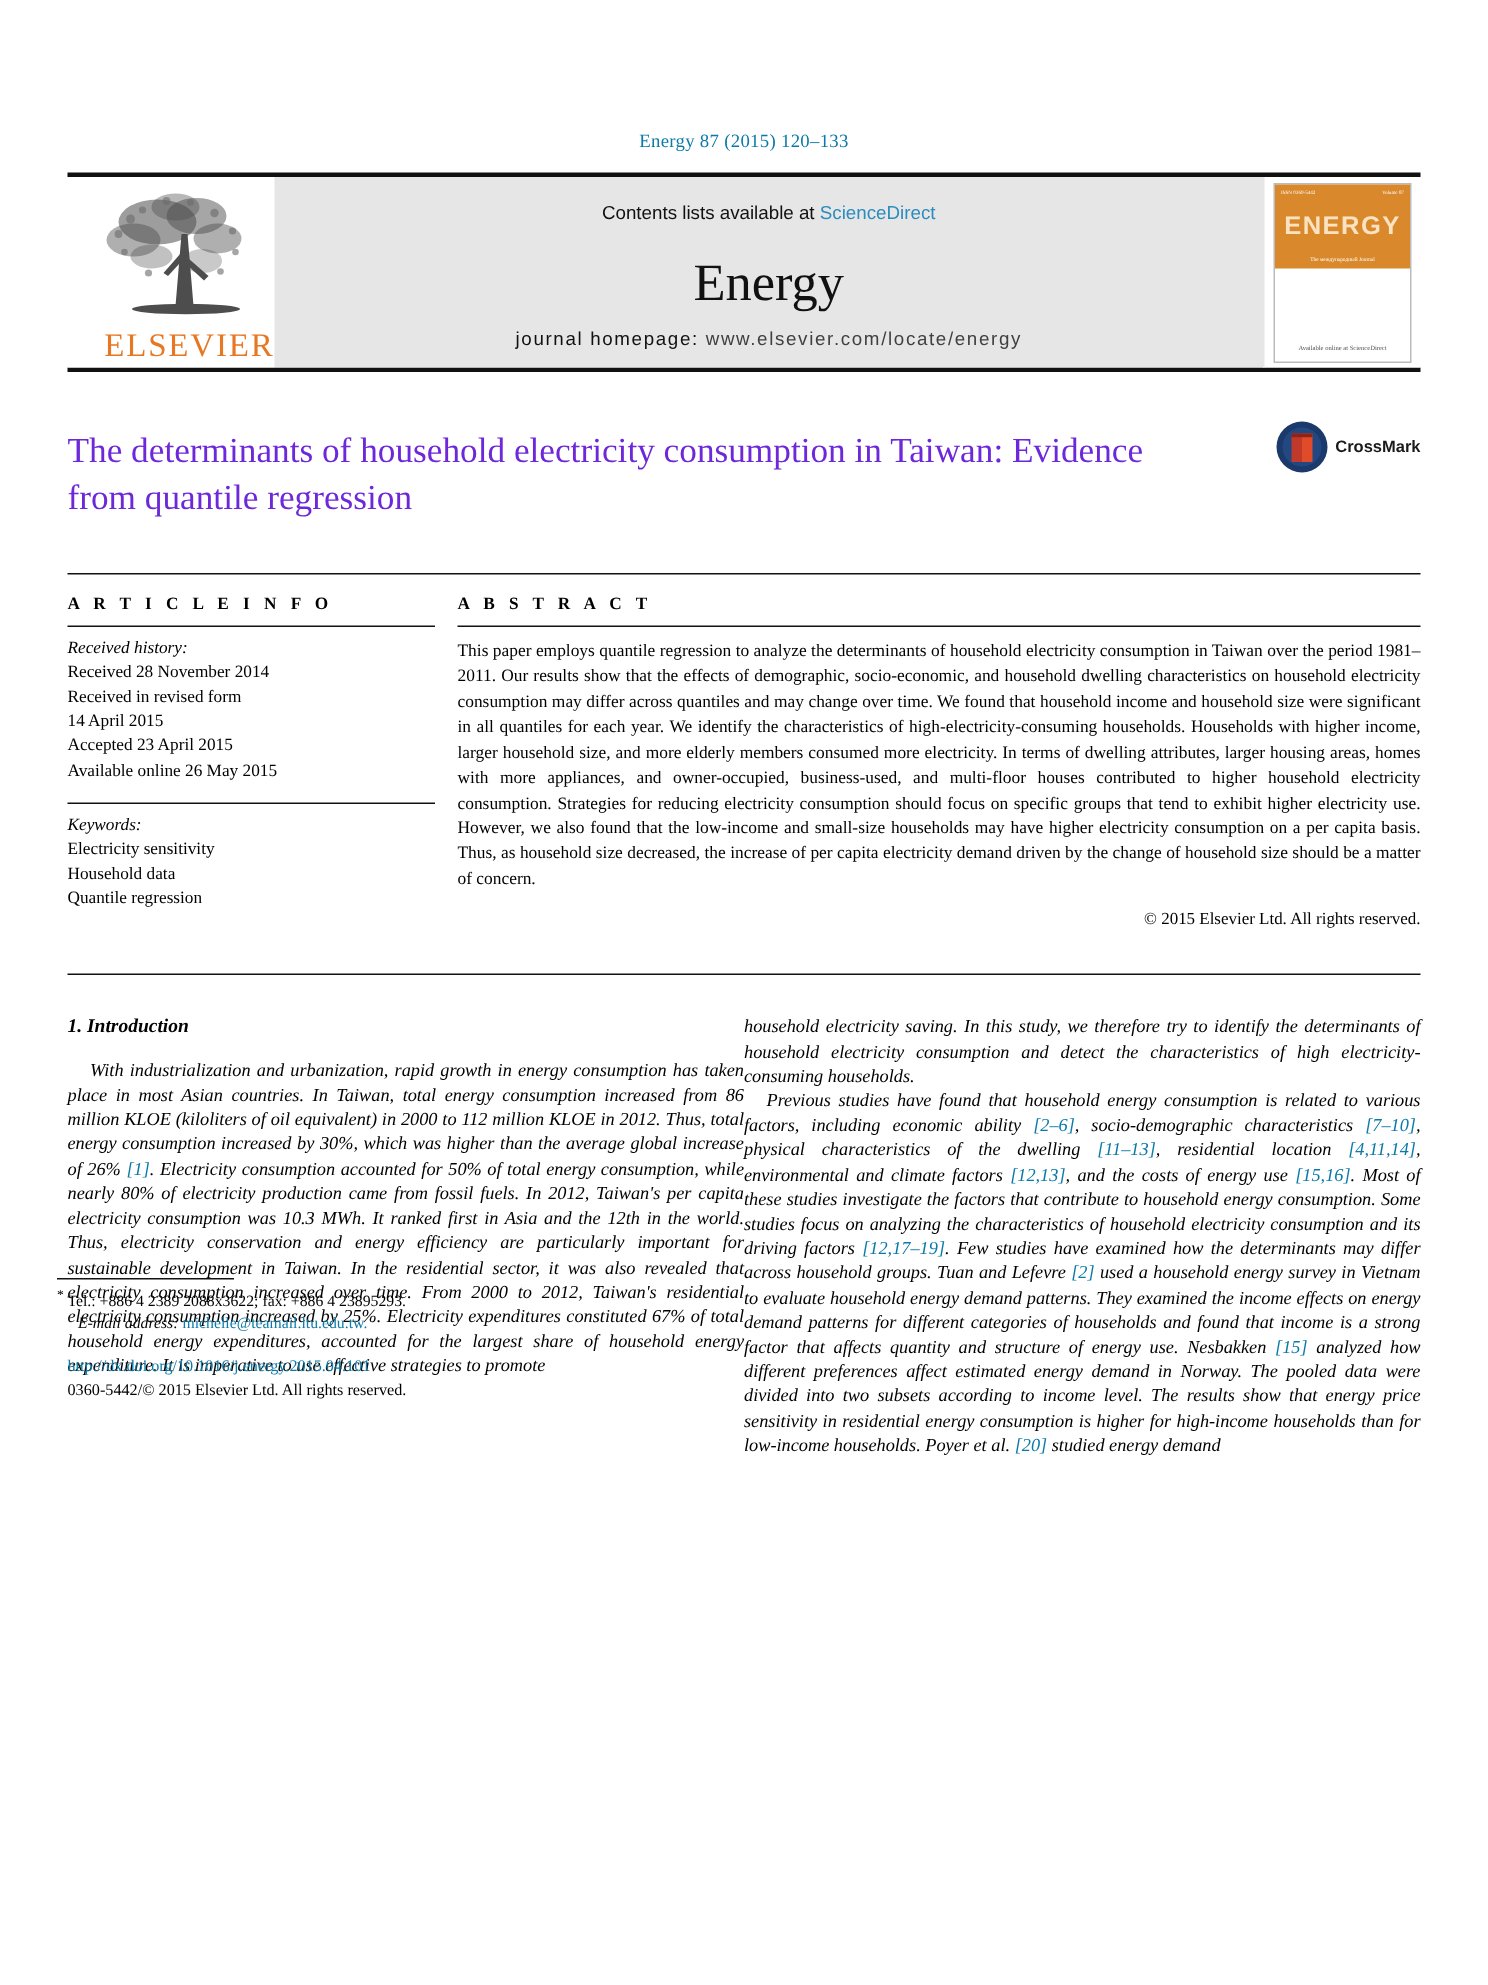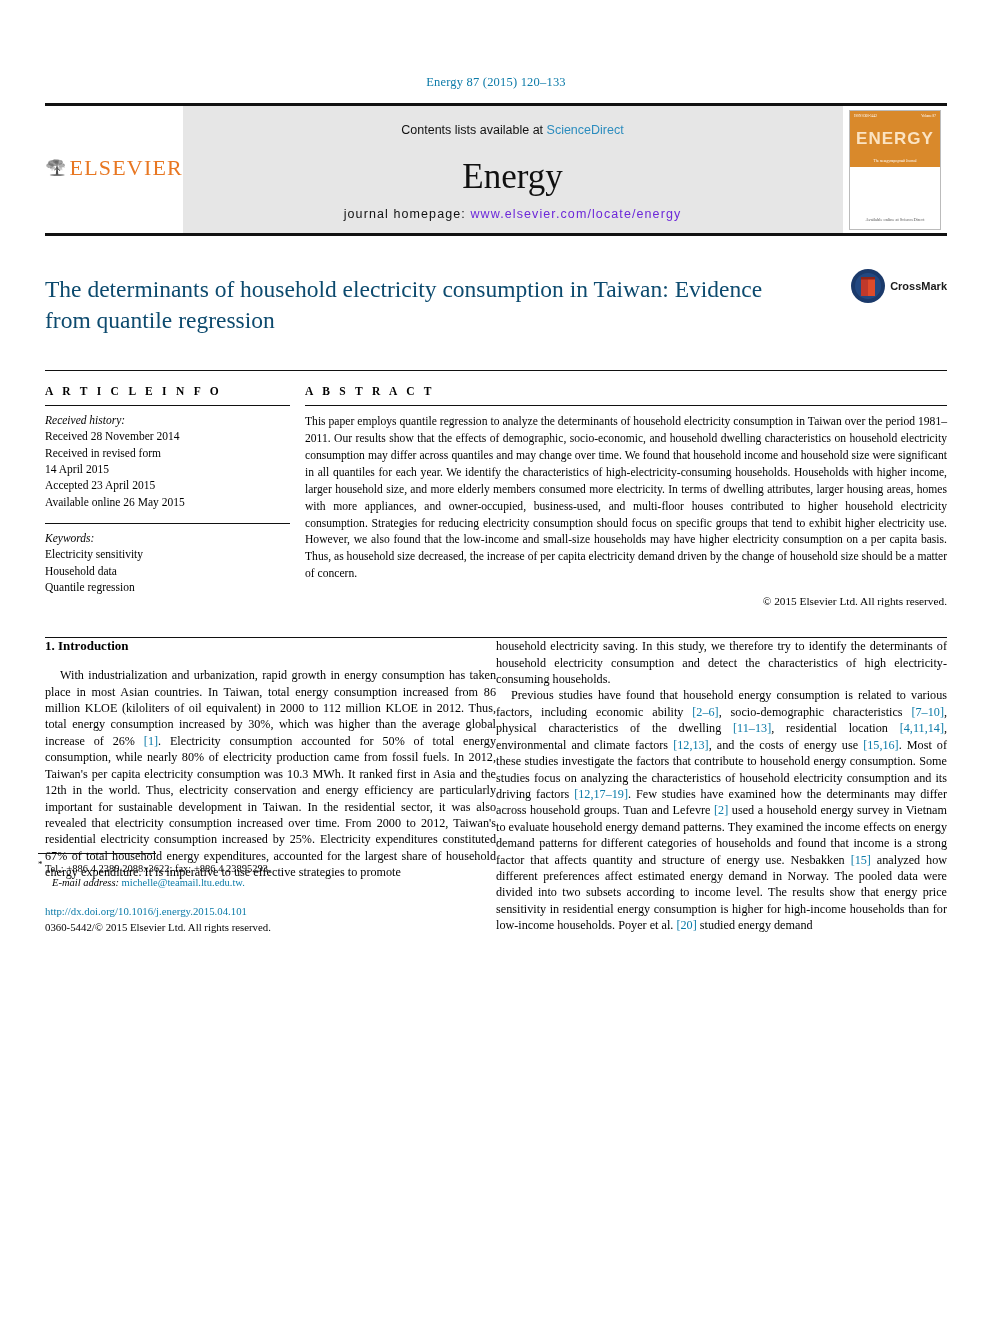--- a/index.html
+++ b/index.html
@@ -6,21 +6,21 @@
   html, body { margin: 0; padding: 0; }
   body {
     width: 992px;
     height: 1323px;
     background: #ffffff;
     font-family: "Liberation Serif", "DejaVu Serif", serif;
     color: #000000;
     position: relative;
     overflow: hidden;
   }
-  .page { position: relative; width: 992px; height: 943px; padding: 3px 45px; }
+  .page { position: relative; width: 992px; height: 943px; padding: 15px 45px; }
 
   
   .running-head {
     text-align: center;
     color: #0b7aa8;
     font-size: 12.5px;
     font-family: "Liberation Serif", serif;
     padding-top: 72px;
     letter-spacing: .2px;
   }
@@ -29,22 +29,22 @@
   .masthead {
     margin-top: 13px;
     border-top: 3px solid #111;
     display: flex;
     height: 130px;
   }
   .mast-logo {
     width: 138px;
     flex: 0 0 138px;
     display: flex;
-    flex-direction: row;
-    align-items: center;
+    flex-direction: column;
+    align-items: flex-end;
     justify-content: flex-end;
     padding-bottom: 4px;
     background: #fff;
   }
   .tree-svg { display:block; }
   .elsevier-word {
     font-family: "Liberation Serif", serif;
     color: #E87722;
     font-size: 22px;
     letter-spacing: 1.2px;
@@ -75,21 +75,21 @@
     line-height: 1;
   }
   .homepage-line {
     font-family: "Liberation Sans", sans-serif;
     font-size: 12.5px;
     letter-spacing: 1.1px;
     position: absolute;
     bottom: 12px;
     color: #111;
   }
-  .homepage-line .url { color: #6d28d9; }
+  .homepage-line .url { color: #404040; }
   .mast-cover {
     width: 105px;
     flex: 0 0 105px;
     background: #fff;
     border-left: 1px solid #e6e6e6;
     display: flex;
     align-items: flex-start;
     justify-content: center;
   }
   .cover-thumb {
@@ -126,21 +126,21 @@
 
   
   .title-block { margin-top: 38px; position: relative; }
   .article-title {
     font-family: "Liberation Serif", serif;
     font-size: 23.5px;
     line-height: 1.32;
     margin: 0;
     font-weight: normal;
     max-width: 740px;
-    color: #0c4a6e;
+    color: #6d28d9;
   }
   .authors {
     margin-top: 18px;
     font-size: 17.5px;
     font-family: "Liberation Serif", serif;
     color: #111;
   }
   .authors .star { color: #0b7aa8; font-size: 11px; vertical-align: super; }
   .affiliation {
     margin-top: 7px;
@@ -190,21 +190,23 @@
   }
   .copyright {
     text-align: right;
     font-size: 11.3px;
     margin-top: 12px;
   }
 
   
   .body-sep { border-top: 1px solid #111; margin-top: 30px; }
   .body-cols {
-    display: flex;
+    margin-top: 26px;
+    display: flex;
+    font-style: italic;
   }
   .bcol { flex: 1 1 0; }
   .bcol p {
     margin: 0;
     font-size: 12.2px;
     line-height: 1.345;
     text-align: justify;
     text-indent: 15px;
   }
   .bcol p.noindent { text-indent: 0; }

